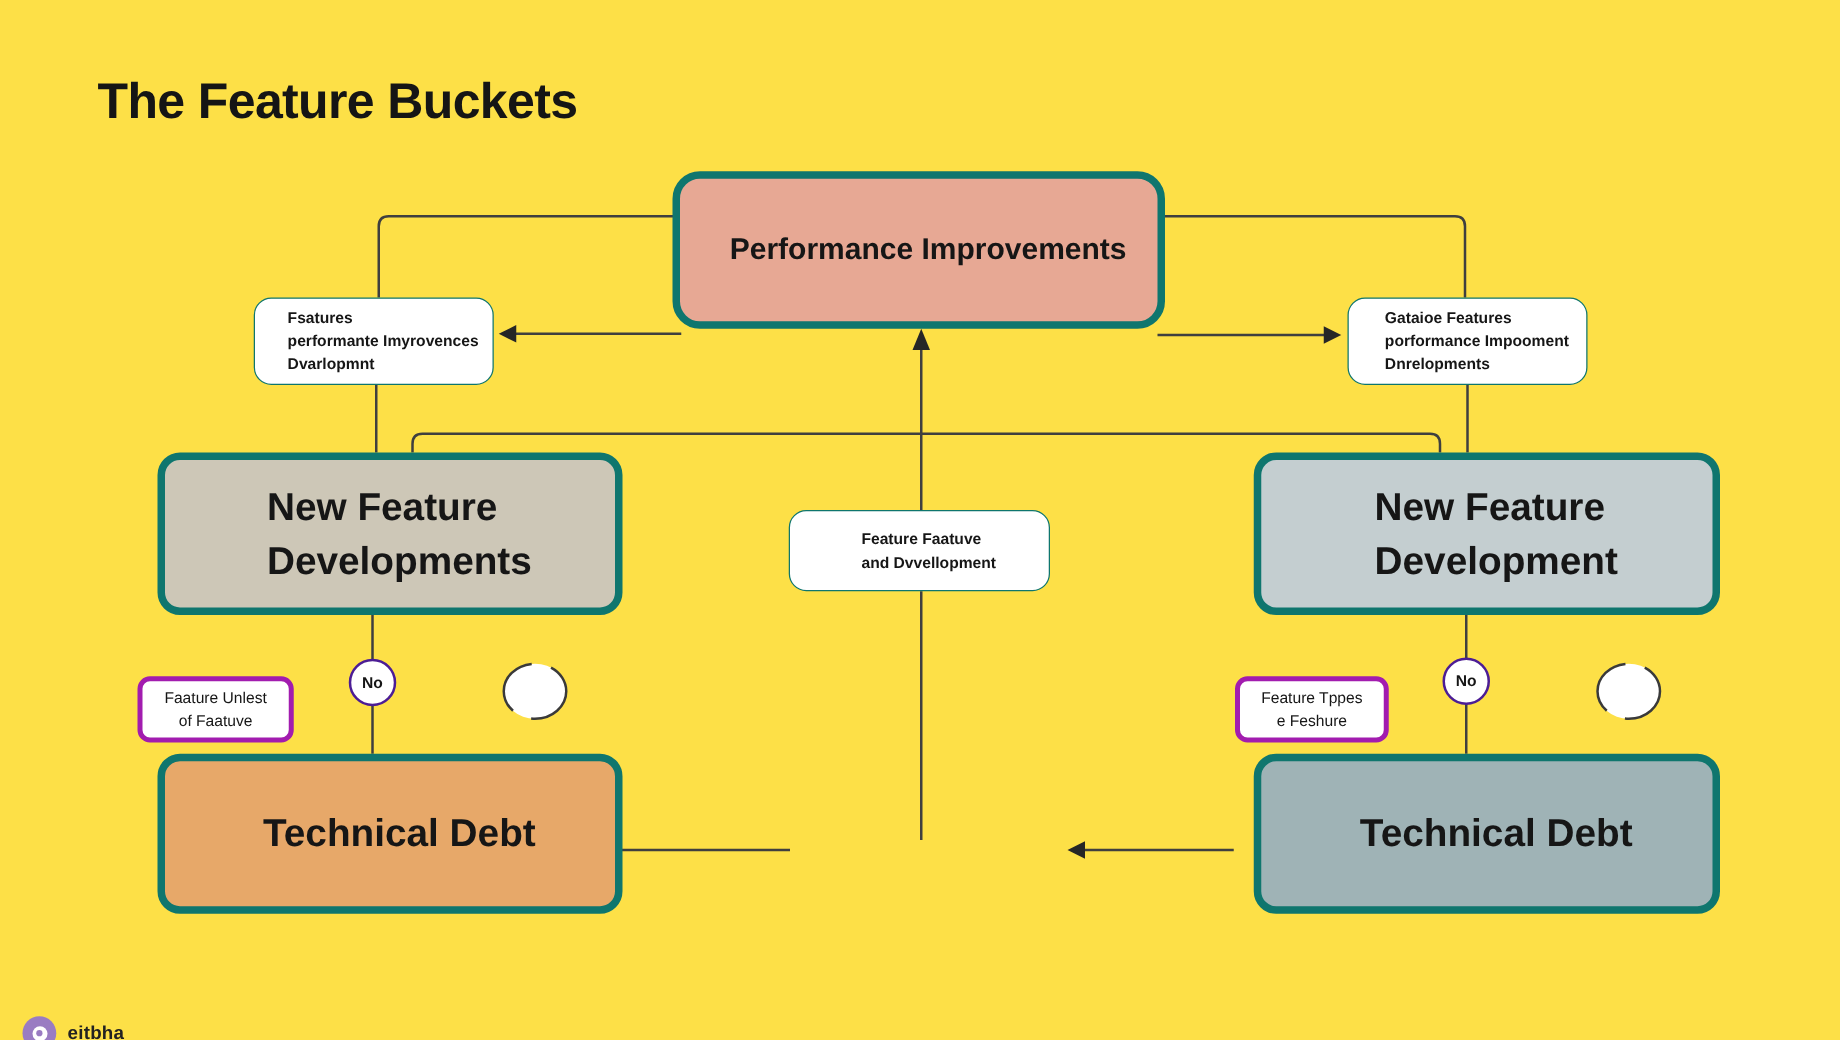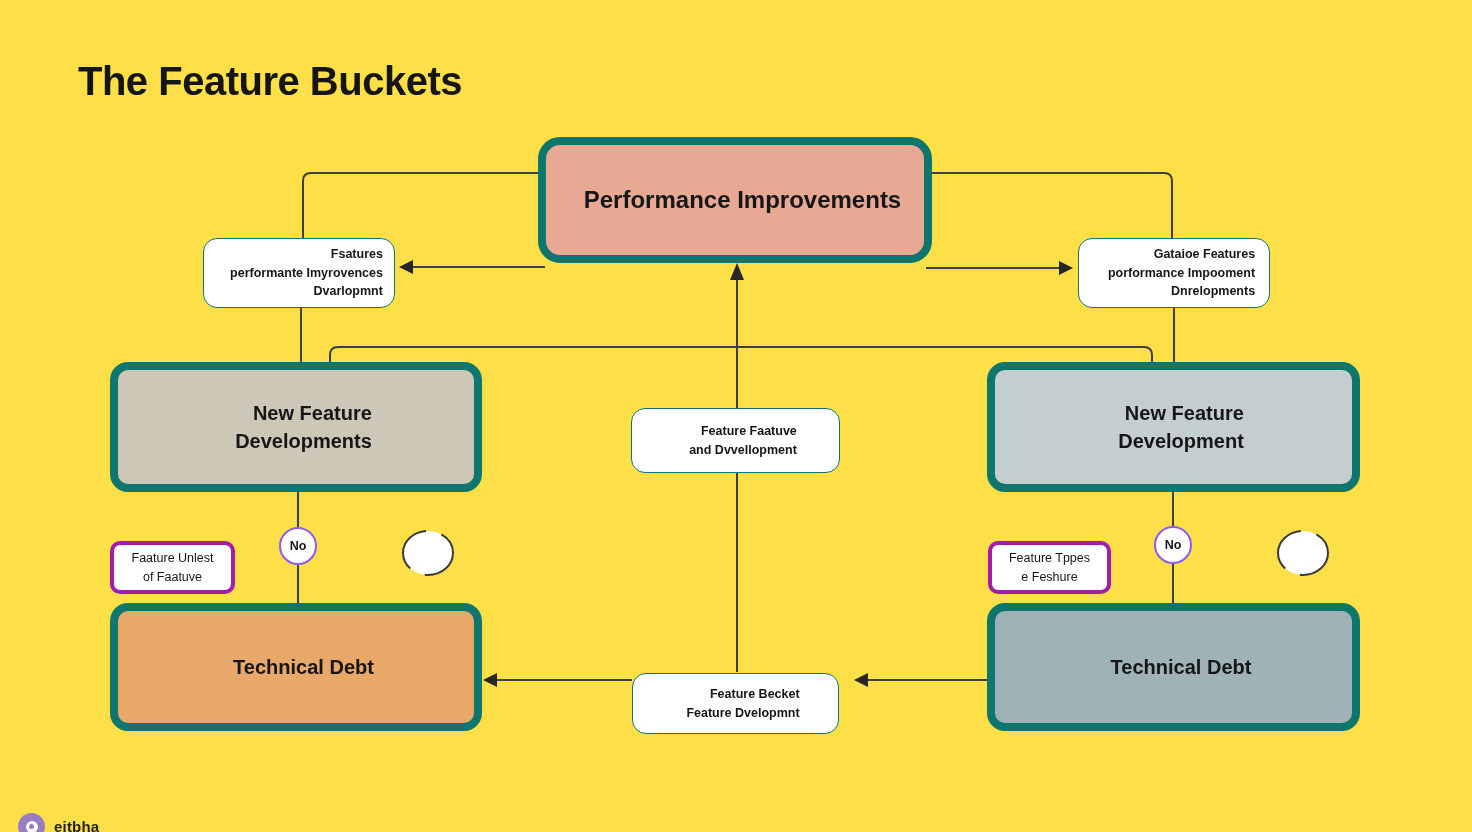--- a/index.html
+++ b/index.html
@@ -10,39 +10,39 @@
   }
   .connectors{position:absolute;left:0;top:0;z-index:1;}
   .title{
     position:absolute;left:48px;top:30px;z-index:2;width:520px;
     font-size:40px;font-weight:700;color:#151515;line-height:1.2;letter-spacing:-0.5px;
   }
   .title .l1{display:block;padding-left:30px;}
   .title .l2{display:block;}
   .box{
     position:absolute;z-index:2;box-sizing:border-box;
-    display:flex;align-items:center;justify-content:center;text-align:right;
-    border:8px solid #0f766e;border-radius:18px;
+    display:flex;align-items:center;justify-content:center;text-align:left;
+    border:6px solid #0f766e;border-radius:18px;
     font-weight:700;color:#161616;white-space:pre-line;padding-left:15px;
   }
-  .main-label{font-size:20px;line-height:1.4;}
+  .main-label{font-size:31px;line-height:1.4;margin-left:16px;}
   .note{
     border-radius:14px;background:#ffffff;font-size:12.5px;line-height:1.5;
     border-width:1.8px;
   }
   .tag{
     position:absolute;z-index:2;box-sizing:border-box;
     display:flex;align-items:center;justify-content:center;text-align:center;
     background:#ffffff;border-radius:10px;border:4px solid #a21caf;
     font-weight:400;color:#161616;font-size:12.5px;line-height:1.5;white-space:pre-line;
   }
   .no-circle{
     position:absolute;z-index:3;box-sizing:border-box;width:38px;height:38px;
     display:flex;align-items:center;justify-content:center;
-    background:#ffffff;border:2px solid #8b5cf6;border-radius:50%;
+    background:#ffffff;border:2px solid #4c1d95;border-radius:50%;
     font-weight:700;font-size:12.5px;color:#161616;
   }
   #perf{left:538px;top:137px;width:394px;height:126px;border-radius:22px;font-size:24px;}
   #left-main{left:110px;top:362px;width:372px;height:130px;}
   #right-main{left:987px;top:362px;width:373px;height:130px;}
   #left-debt{left:110px;top:603px;width:372px;height:128px;}
   #right-debt{left:987px;top:603px;width:373px;height:128px;}
   #left-note{left:203px;top:238px;width:192px;height:70px;}
   #right-note{left:1078px;top:238px;width:192px;height:70px;}
   #center-note{left:631px;top:408px;width:209px;height:65px;}
@@ -140,22 +140,20 @@
   <div id="left-tag" class="tag">Faature Unlest
 of Faatuve</div>
 
   <div id="right-tag" class="tag">Feature Tppes
 e Feshure</div>
 
   <div id="left-debt" class="box main-label" style="background: rgb(231, 168, 105);">Technical Debt</div>
 
   <div id="right-debt" class="box main-label" style="background: rgb(159, 179, 182);">Technical Debt</div>
 
-  <div id="bottom-note" class="box note">Feature Becket
-Feature Dvelopmnt</div>
 
   <div class="footer">
     <span class="logo-badge" style="background: rgb(154, 124, 194);">
       <span class="inner">
           <span class="dot"></span>
         </span>
     </span>
     <span class="logo-text">eitbha</span>
   </div>
 

